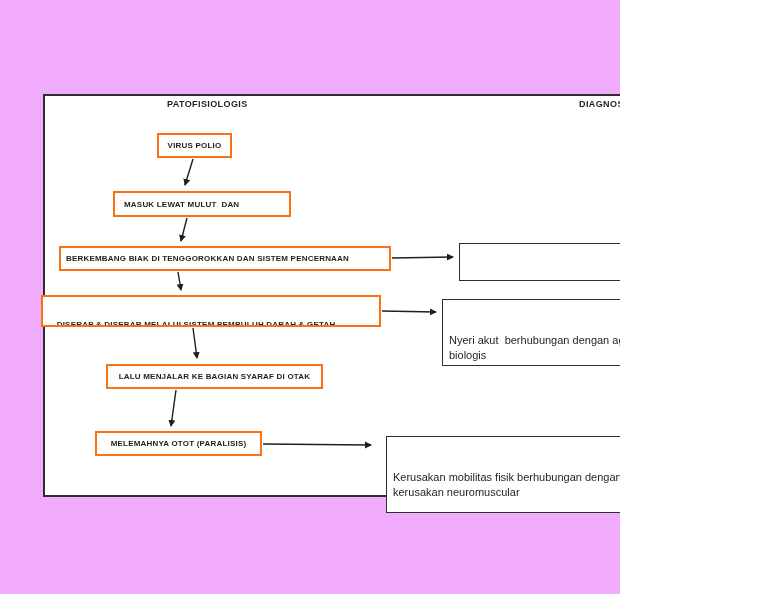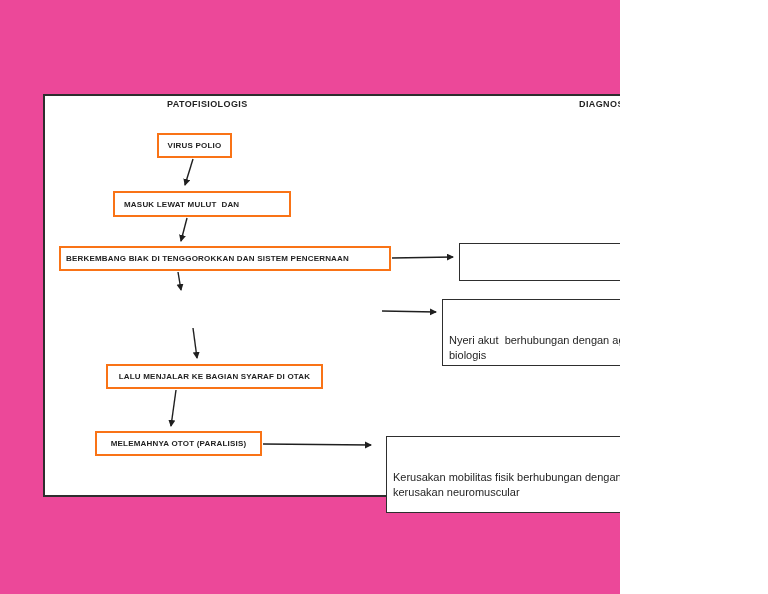--- a/index.html
+++ b/index.html
@@ -4,21 +4,21 @@
 <style>
   html, body {
     margin: 0;
     padding: 0;
     background: #ffffff;
   }
   .canvas {
     position: relative;
     width: 620px;
     height: 594px;
-    background: #ec4899;
+    background: #f0abfc;
     overflow: hidden;
     font-family: "Liberation Sans", sans-serif;
     color: #1f1f1f;
   }
   .frame {
     position: absolute;
     left: 43px;
     top: 94px;
     width: 704px;
     height: 399px;
@@ -106,20 +106,24 @@
   </div>
 
   <div class="flow-box box-masuk">
     <span>MASUK LEWAT MULUT  DAN</span>
   </div>
 
   <div class="flow-box box-berkembang">
     <span>BERKEMBANG BIAK DI TENGGOROKKAN DAN SISTEM PENCERNAAN</span>
   </div>
 
+  <div class="flow-box box-diserap">
+    <span>DISERAP &amp; DISEBAR MELALUI SISTEM PEMBULUH DARAH &amp; GETAH</span>
+    
+  </div>
 
   <div class="flow-box box-lalu center">
     <span>LALU MENJALAR KE BAGIAN SYARAF DI OTAK</span>
   </div>
 
   <div class="flow-box box-melemahnya center">
     <span>MELEMAHNYA OTOT (PARALISIS)</span>
   </div>
 
   <div class="diag-box diag-konstipasi">

